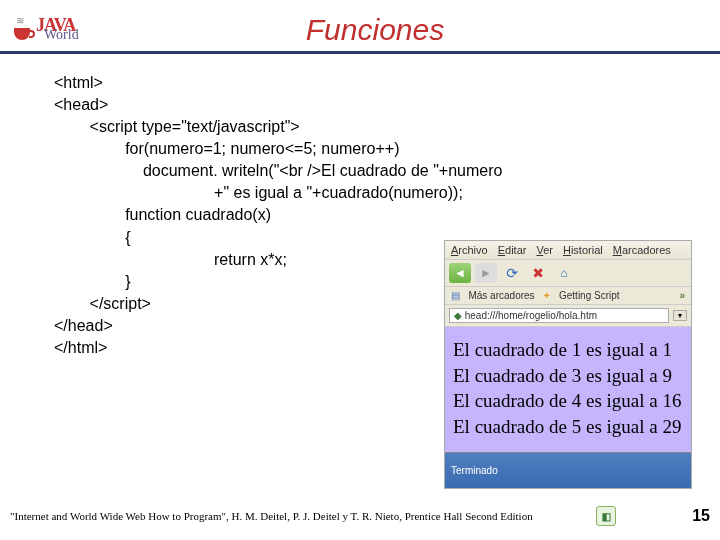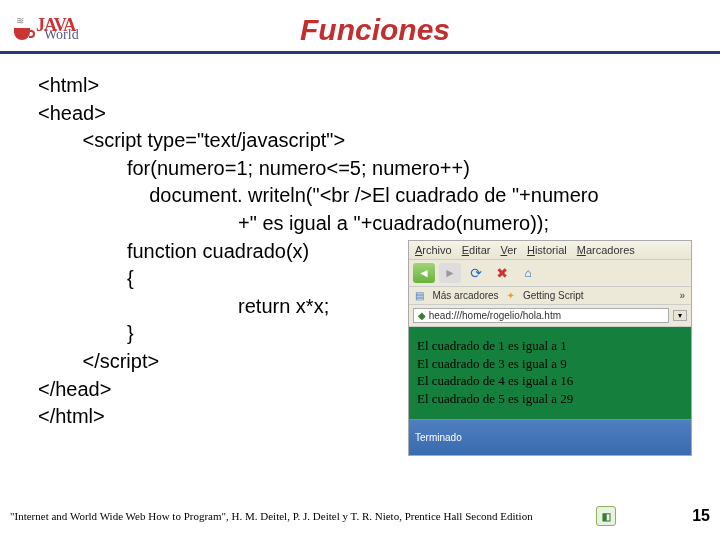--- a/index.html
+++ b/index.html
@@ -76,38 +76,39 @@
     font-size: 14px;
     color: #5a5a8a;
     margin-top: -4px;
     margin-left: 8px;
   }
   .title {
     flex: 1;
     text-align: center;
     font-family: Arial, sans-serif;
     font-style: italic;
-    font-weight: bold;
+    font-weight: normal;
     font-size: 30px;
     color: #c12f2f;
     padding-right: 60px;
   }
   .code-block {
     font-family: Arial, sans-serif;
-    font-size: 20px;
+    font-size: 16px;
     line-height: 1.38;
     color: #000;
     padding: 18px 0 0 38px;
     white-space: pre;
+    margin-left: 16px;
   }
   .browser {
     position: absolute;
     right: 28px;
     top: 240px;
-    width: 284px;
+    width: 248px;
     border: 1px solid #aaa;
     background: #ece9d8;
     font-size: 11px;
   }
   .browser-menu {
     display: flex;
     gap: 10px;
     padding: 3px 6px;
     background: linear-gradient(#f5f3e7, #e8e5d3);
     border-bottom: 1px solid #ccc;
@@ -164,24 +165,24 @@
     padding: 1px 4px;
     font-size: 10px;
     color: #333;
     display: flex;
     align-items: center;
     gap: 3px;
   }
   .url-icon { color: #3a7a3a; }
   .url-drop { width: 14px; background: #e8e5d3; border: 1px solid #aaa; text-align: center; font-size: 8px; }
   .browser-content {
-    background: #15803d;
+    background: #c4b5fd;
     padding: 10px 8px 12px 8px;
     font-family: "Times New Roman", serif;
-    font-size: 13px;
+    font-size: 19px;
     line-height: 1.35;
     color: #000;
   }
   .browser-content div { white-space: nowrap; }
   .browser-status {
     background: linear-gradient(#4f7fbf, #3a6ab0);
     color: #fff;
     padding: 12px 6px;
     font-size: 10px;
     border-top: 1px solid #888;

